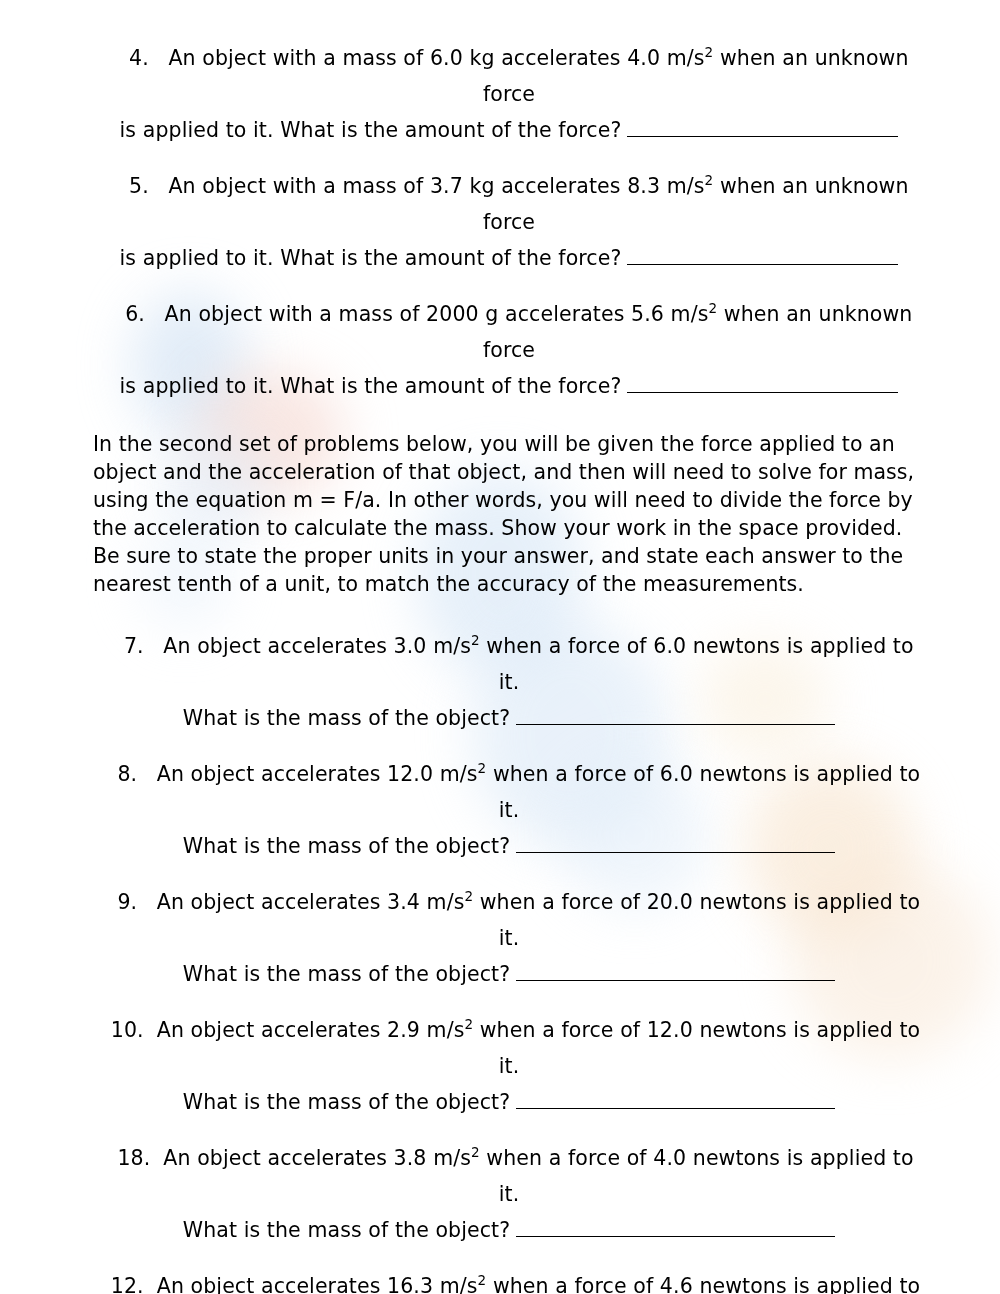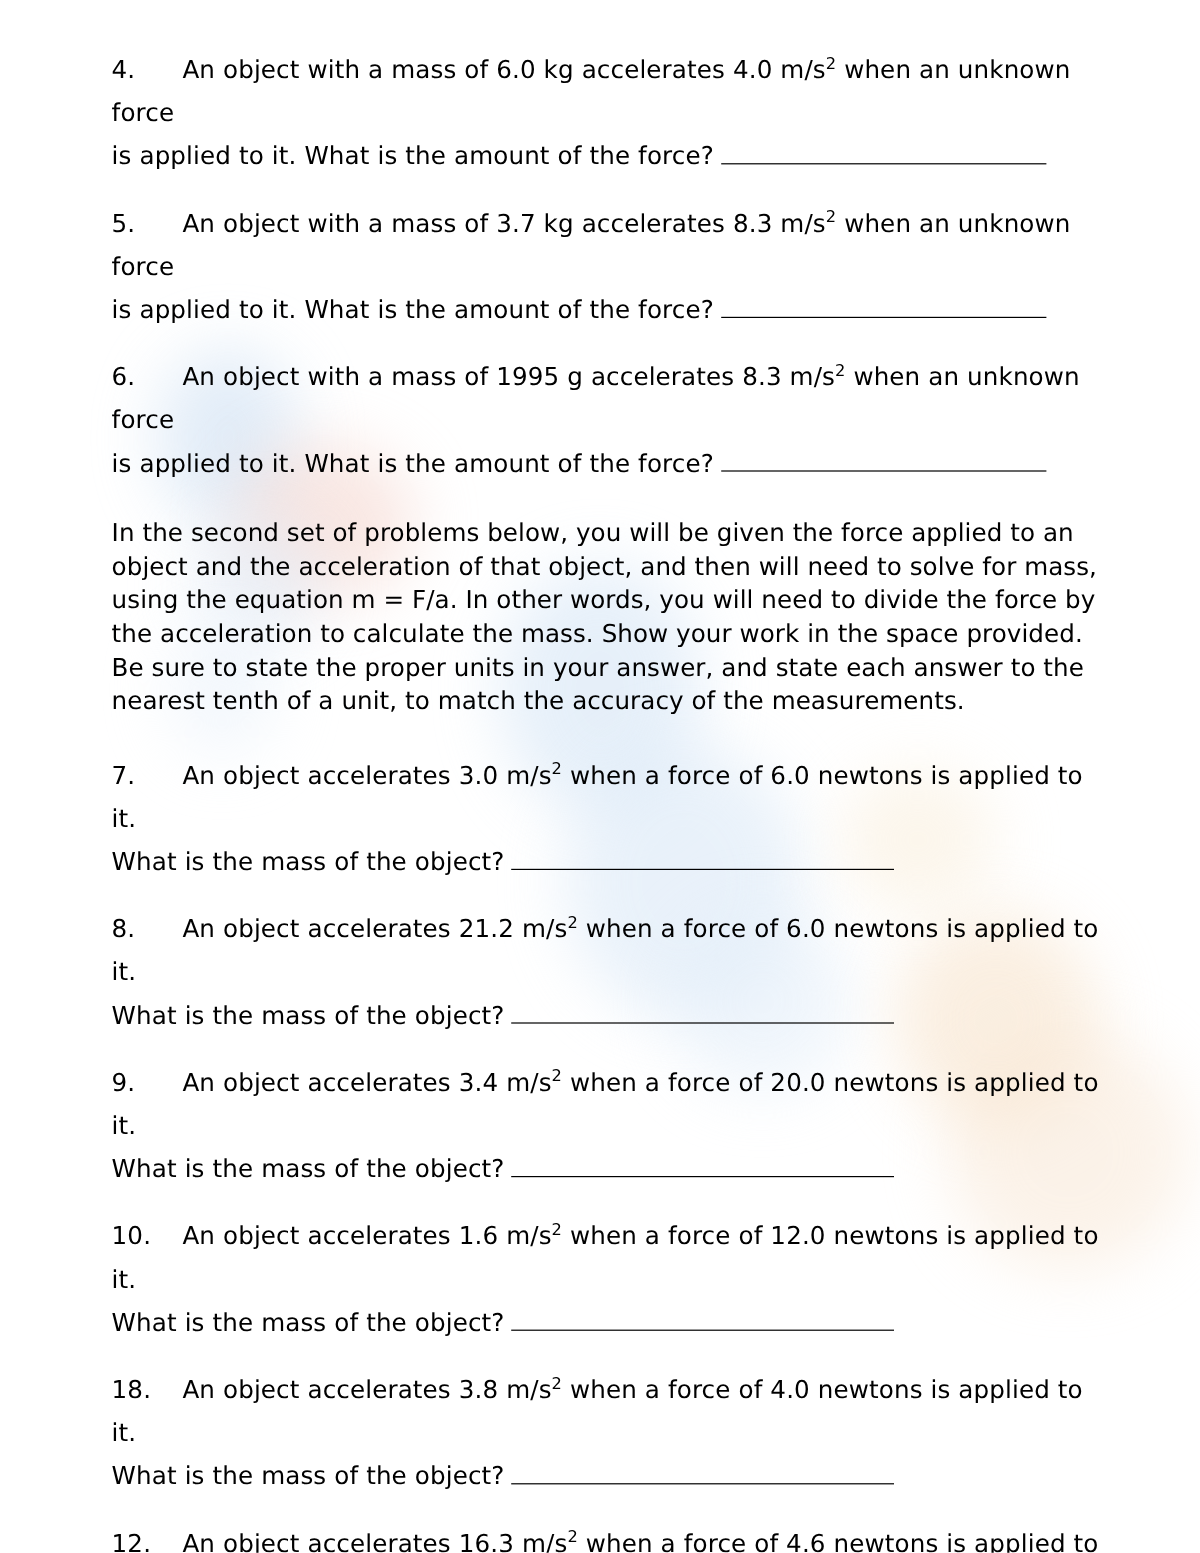--- a/index.html
+++ b/index.html
@@ -36,20 +36,21 @@
     padding: 40px 75px 0 93px;
     box-sizing: border-box;
   }
 
   .problem {
     font-size: 20.5px;
     line-height: 36px;
     margin: 0 0 20px 0;
     text-indent: 0;
     letter-spacing: 0.1px;
+    text-align: center;
   }
   .problem .num {
     display: inline-block;
     width: 59px;
     vertical-align: top;
   }
   .problem .body {
     display: inline;
   }
 
@@ -101,47 +102,47 @@
 
     <p class="problem">
       <span class="num">4.</span><span class="body"><span>An object with a mass of 6.0 kg accelerates 4.0 m/s</span><sup>2</sup><span> when an unknown force</span><br><span>is applied to it.  What is the amount of the force?</span><span class="blank w-force"></span></span>
     </p>
 
     <p class="problem">
       <span class="num">5.</span><span class="body"><span>An object with a mass of 3.7 kg accelerates 8.3 m/s</span><sup>2</sup><span> when an unknown force</span><br><span>is applied to it.  What is the amount of the force?</span><span class="blank w-force"></span></span>
     </p>
 
     <p class="problem">
-      <span class="num">6.</span><span class="body"><span>An object with a mass of 1995 g accelerates 8.3 m/s</span><sup>2</sup><span> when an unknown force</span><br><span>is applied to it.  What is the amount of the force?</span><span class="blank w-force"></span></span>
+      <span class="num">6.</span><span class="body"><span>An object with a mass of 2000 g accelerates 5.6 m/s</span><sup>2</sup><span> when an unknown force</span><br><span>is applied to it.  What is the amount of the force?</span><span class="blank w-force"></span></span>
     </p>
 
   </div>
 
   <div class="gap-sm"></div>
 
   <p class="para">In the second set of problems below, you will be given the force applied to an object and the acceleration of that object, and then will need to solve for mass, using the equation m = F/a.  In other words, you will need to divide the force by the acceleration to calculate the mass.  Show your work in the space provided.  Be sure to state the proper units in your answer, and state each answer to the nearest tenth of a unit, to match the accuracy of the measurements.</p>
 
   <div class="gap-md"></div>
 
   <div>
 
     <p class="problem">
       <span class="num">7.</span><span class="body"><span>An object accelerates 3.0 m/s</span><sup>2</sup><span> when a force of 6.0 newtons is applied to it.</span><br><span>What is the mass of the object?</span><span class="blank w-mass"></span></span>
     </p>
 
     <p class="problem">
-      <span class="num">8.</span><span class="body"><span>An object accelerates 21.2 m/s</span><sup>2</sup><span> when a force of 6.0 newtons is applied to it.</span><br><span>What is the mass of the object?</span><span class="blank w-mass"></span></span>
+      <span class="num">8.</span><span class="body"><span>An object accelerates 12.0 m/s</span><sup>2</sup><span> when a force of 6.0 newtons is applied to it.</span><br><span>What is the mass of the object?</span><span class="blank w-mass"></span></span>
     </p>
 
     <p class="problem">
       <span class="num">9.</span><span class="body"><span>An object accelerates 3.4 m/s</span><sup>2</sup><span> when a force of 20.0 newtons is applied to it.</span><br><span>What is the mass of the object?</span><span class="blank w-mass"></span></span>
     </p>
 
     <p class="problem">
-      <span class="num">10.</span><span class="body"><span>An object accelerates 1.6 m/s</span><sup>2</sup><span> when a force of 12.0 newtons is applied to it.</span><br><span>What is the mass of the object?</span><span class="blank w-mass"></span></span>
+      <span class="num">10.</span><span class="body"><span>An object accelerates 2.9 m/s</span><sup>2</sup><span> when a force of 12.0 newtons is applied to it.</span><br><span>What is the mass of the object?</span><span class="blank w-mass"></span></span>
     </p>
 
     <p class="problem">
       <span class="num">18.</span><span class="body"><span>An object accelerates 3.8 m/s</span><sup>2</sup><span> when a force of 4.0 newtons is applied to it.</span><br><span>What is the mass of the object?</span><span class="blank w-mass"></span></span>
     </p>
 
     <p class="problem">
       <span class="num">12.</span><span class="body"><span>An object accelerates 16.3 m/s</span><sup>2</sup><span> when a force of 4.6 newtons is applied to it.</span><br></span>
     </p>
 

